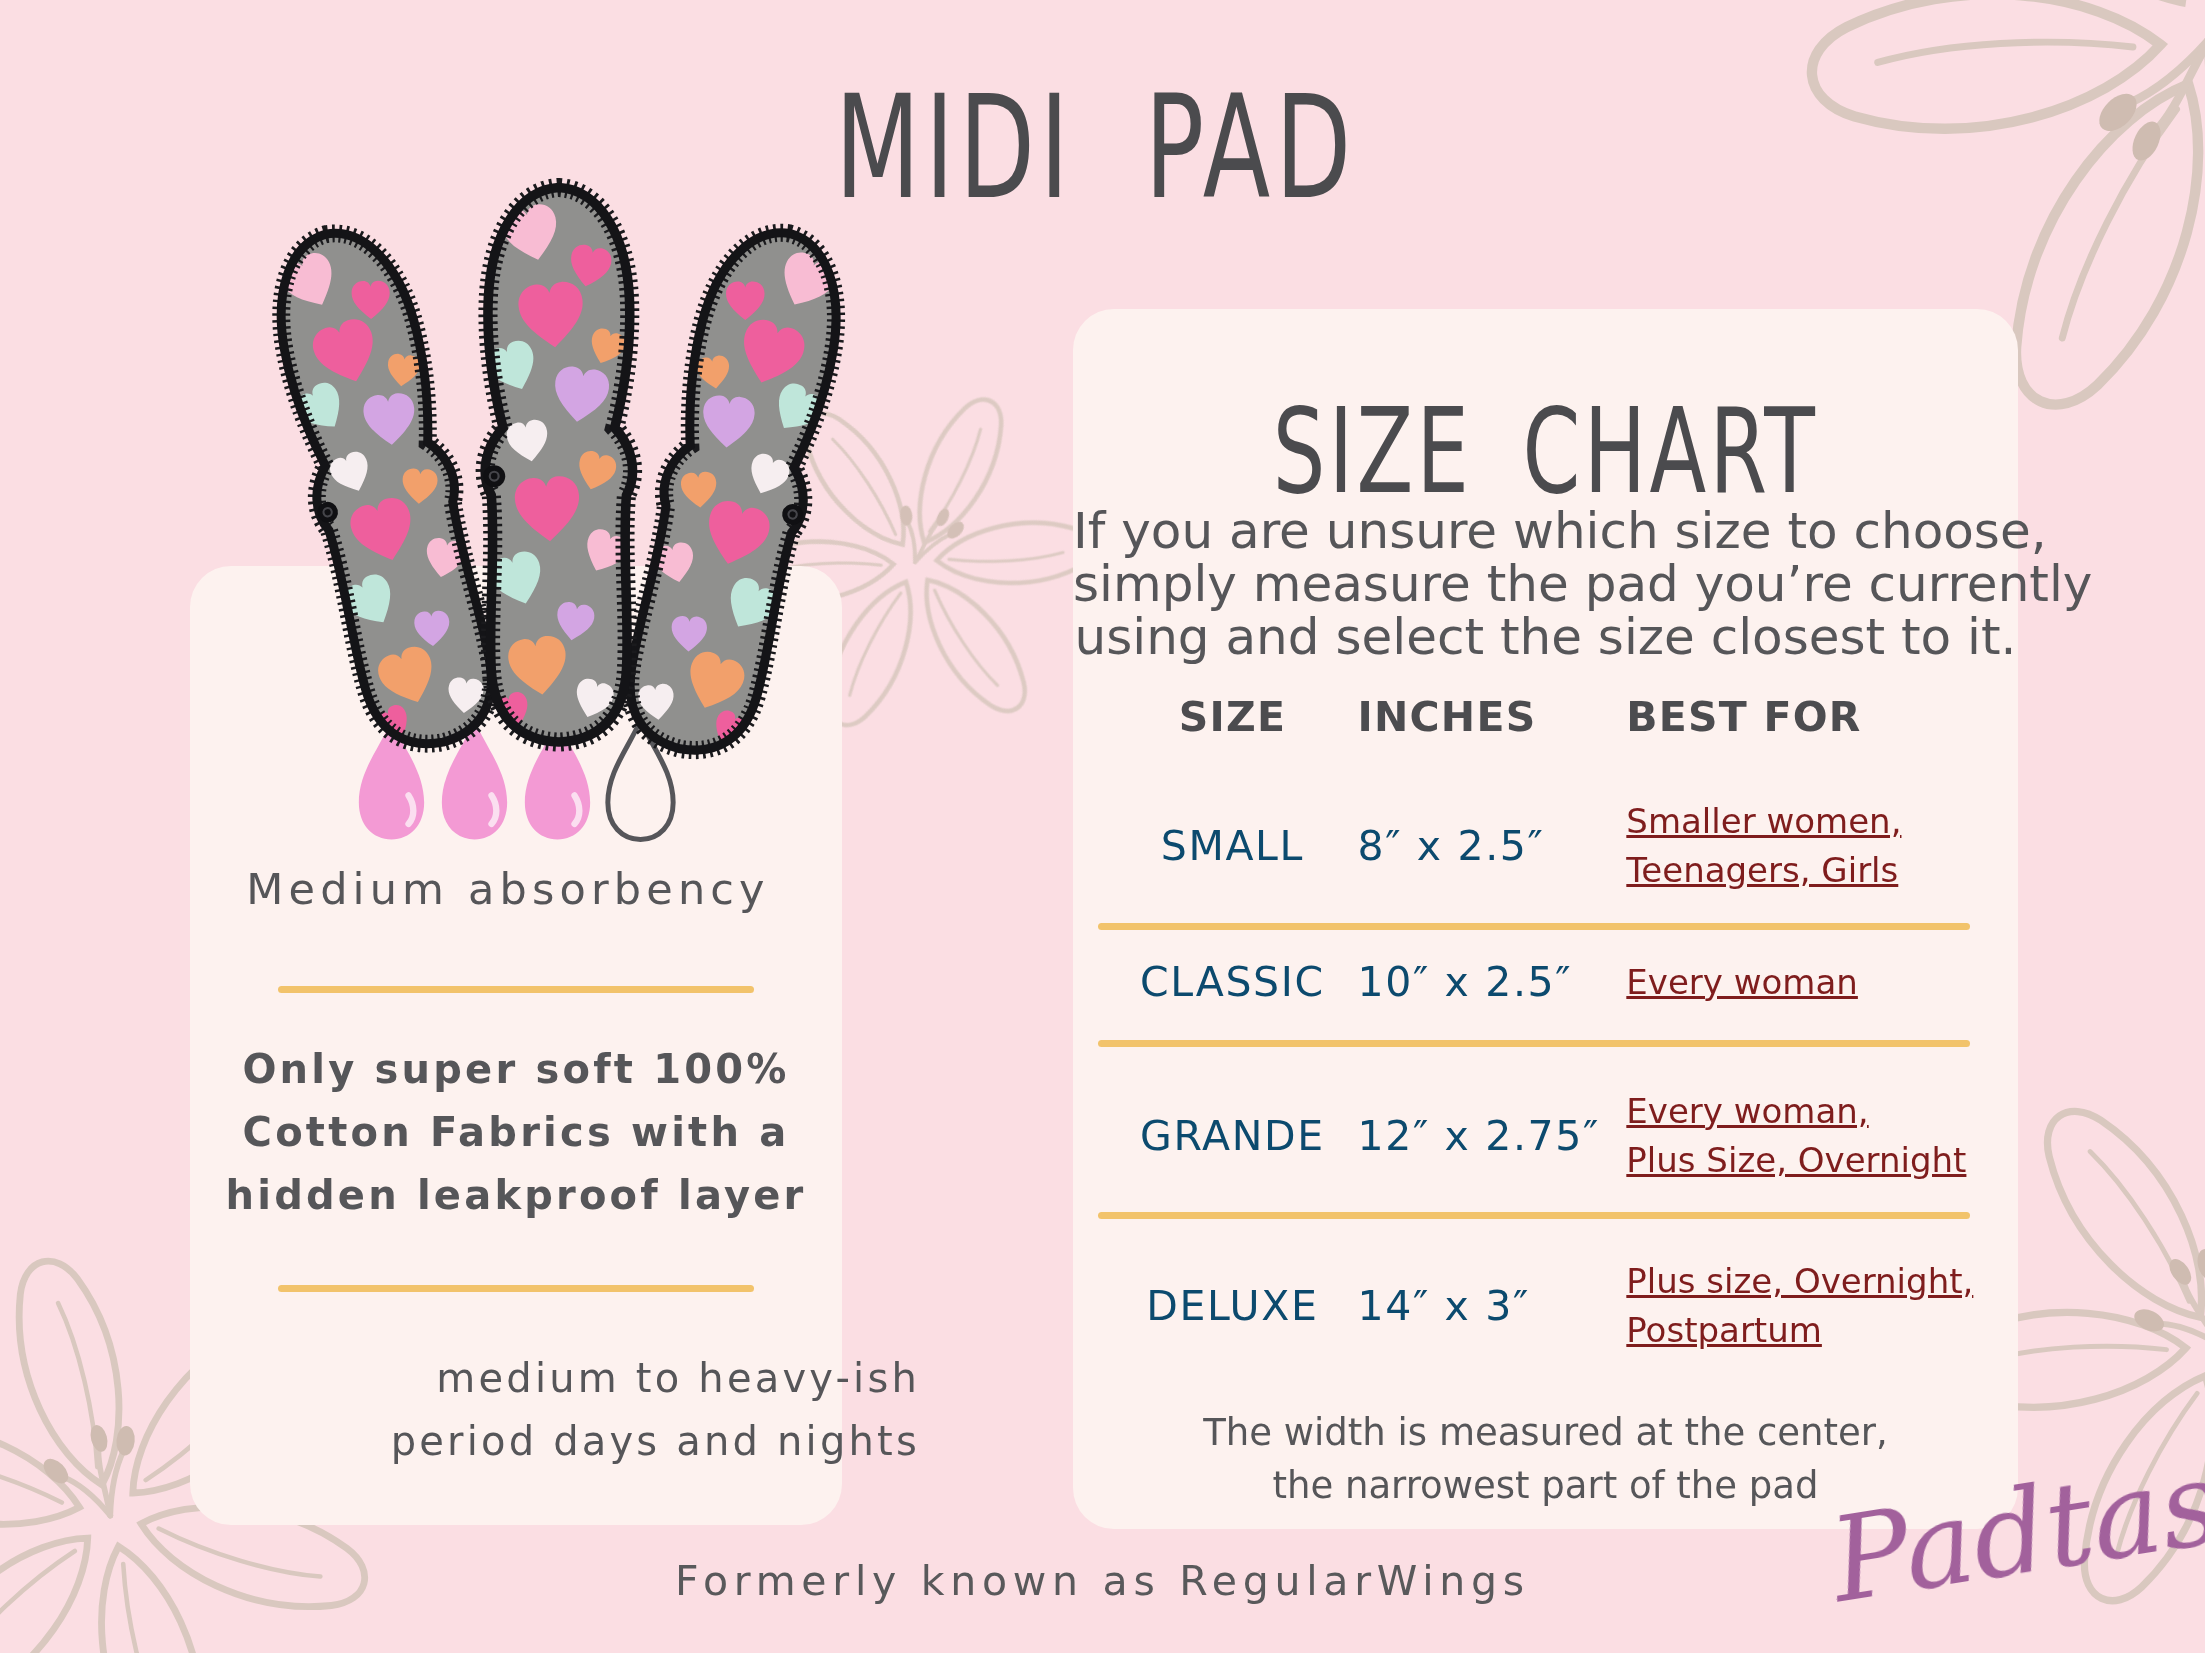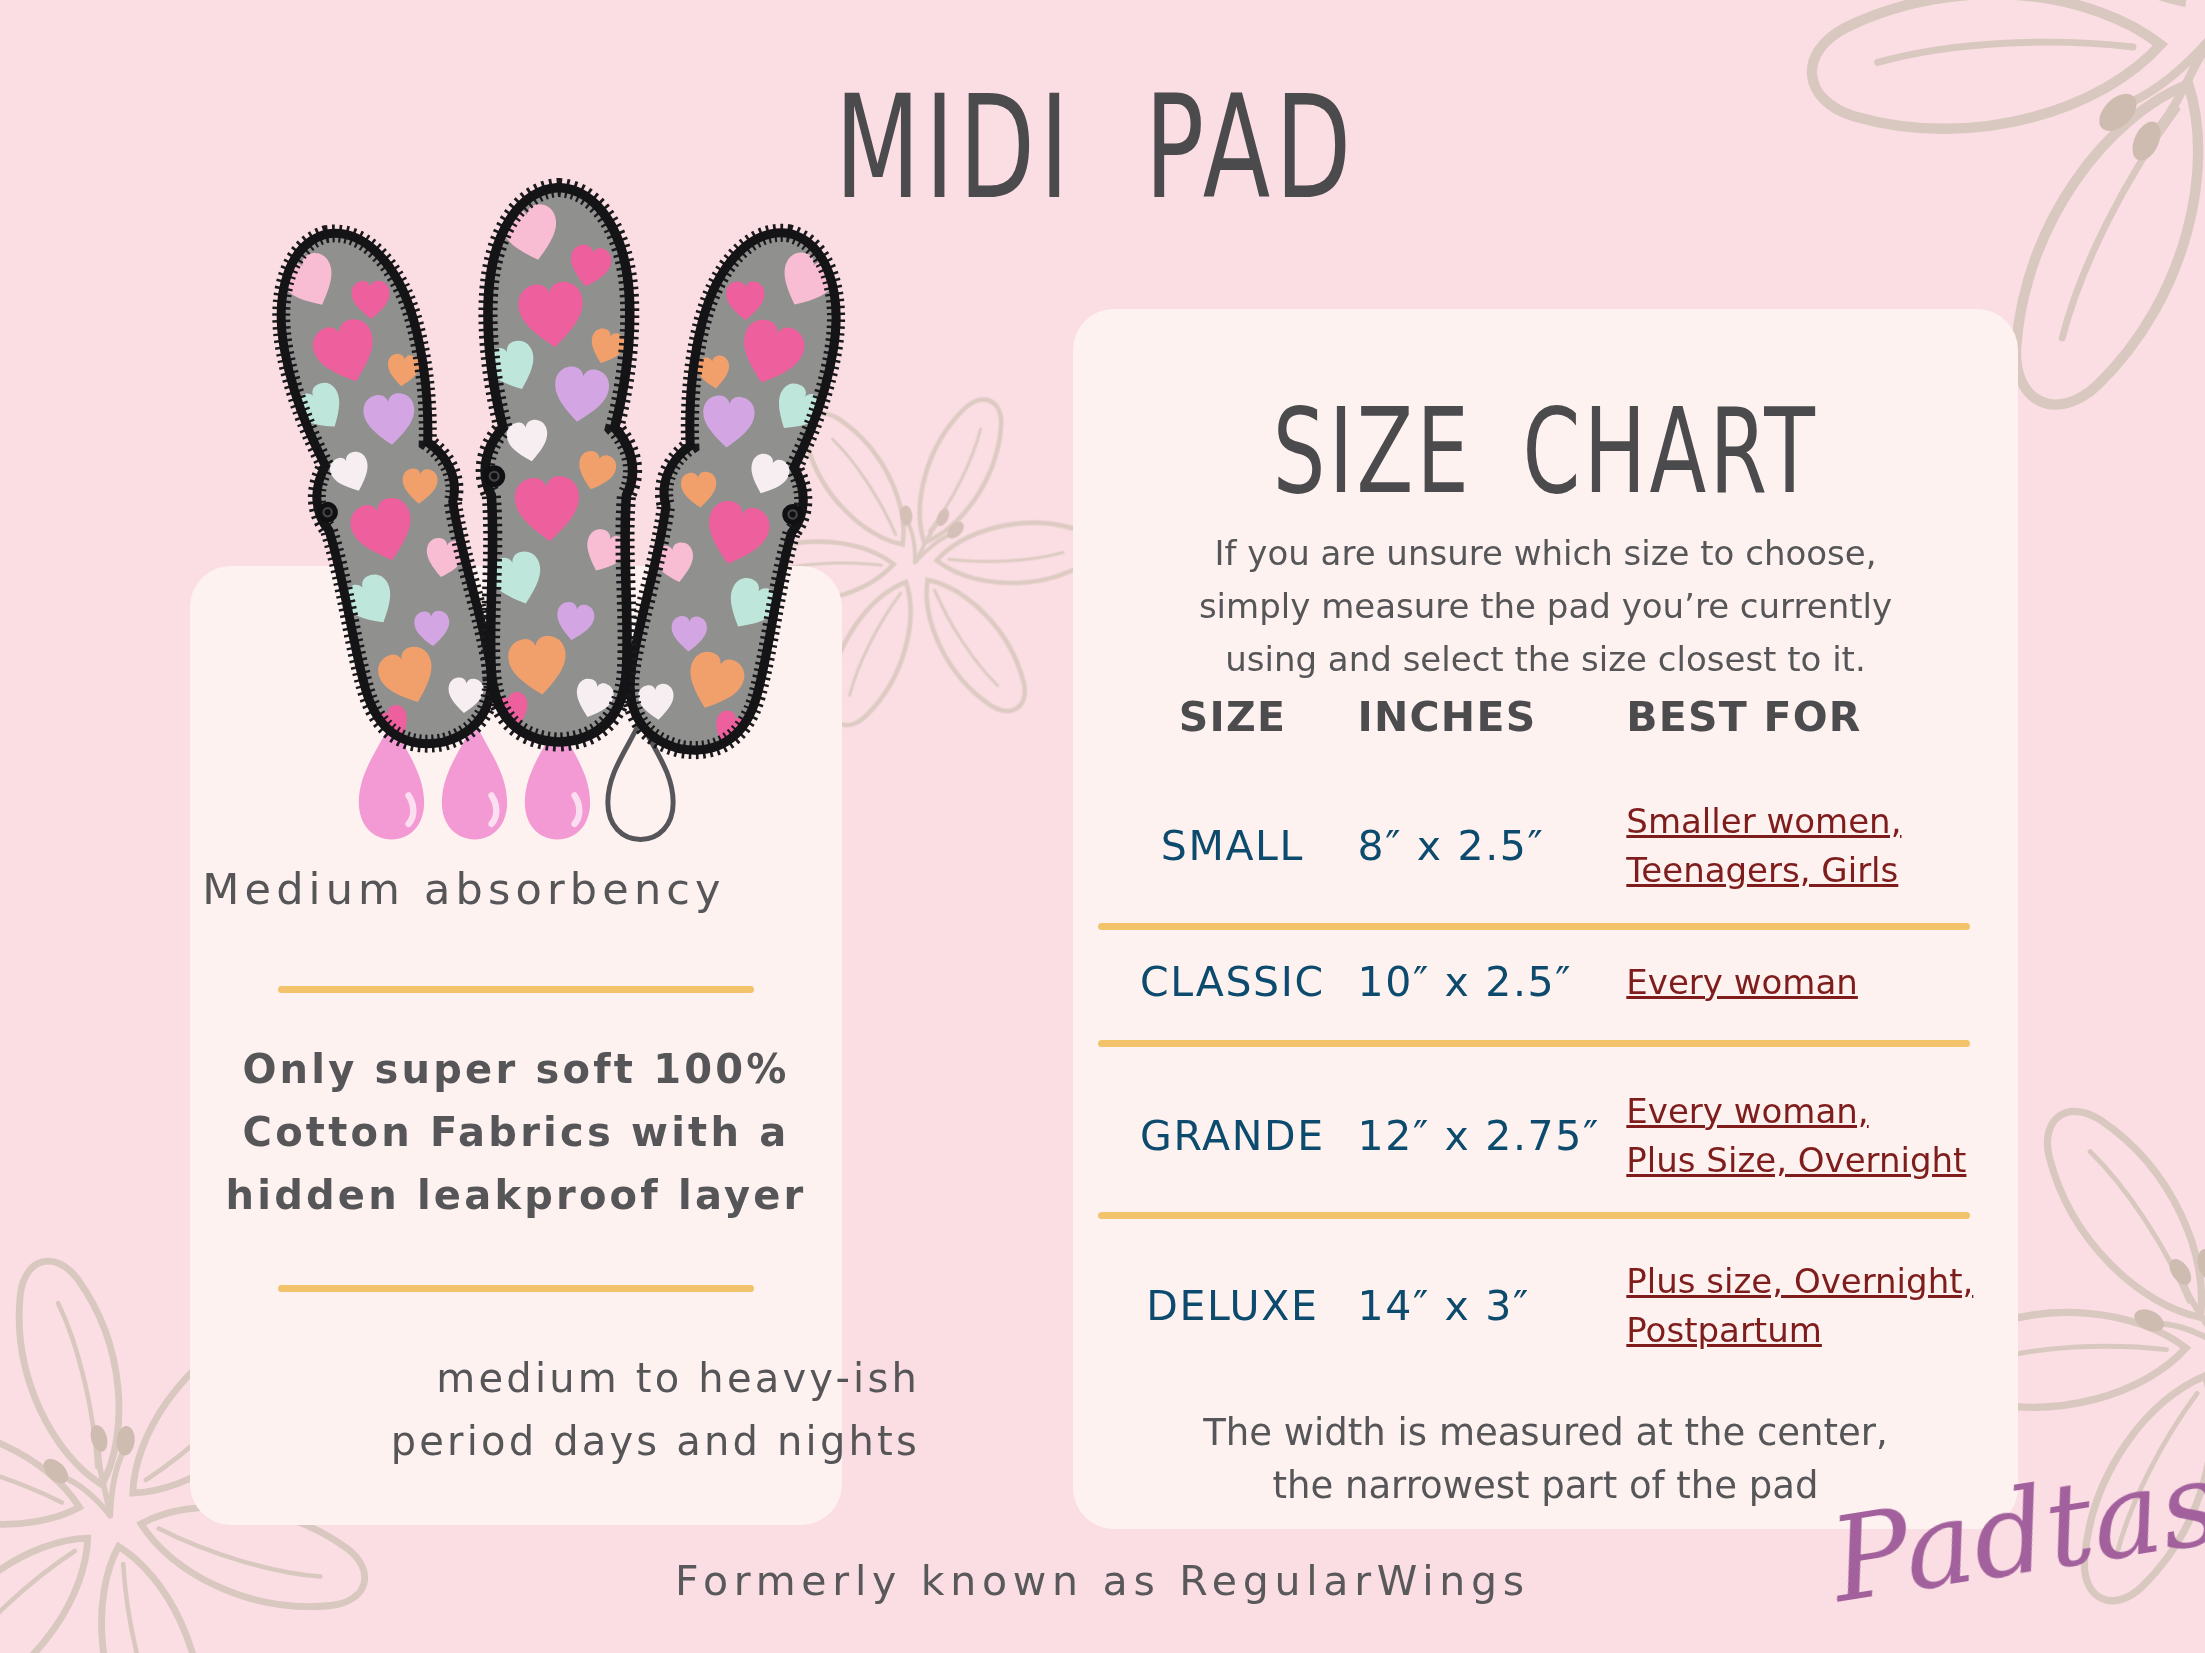--- a/index.html
+++ b/index.html
@@ -30,38 +30,38 @@
   #main-title{
     left:728px;top:65px;width:735px;z-index:4;
     font-size:137px;color:#4b4b4e;letter-spacing:.05em;word-spacing:.35em;
     transform:scale(.72,1.04);transform-origin:50% 0;
     text-align:center;white-space:nowrap;
   }
 
   
   #drops-row{left:0;top:146px;width:652px;display:flex;justify-content:center;gap:11.8px;}
   #absorbency-label{
-    left:0;top:298px;width:548px;font-size:43px;letter-spacing:.12em;color:#565659;
+    left:0;top:298px;width:548px;font-size:43px;letter-spacing:.12em;color:#565659;padding-left:44px;
   }
   .gold-divider{
     position:absolute;height:6.6px;border-radius:3.7px;background:#f2c36b;
   }
   #left-divider-1{left:88px;top:420px;width:476px;}
   #left-divider-2{left:88px;top:719px;width:476px;}
   .body-lines{font-size:40px;letter-spacing:.08em;line-height:63px;color:#565659;}
   #fabric-text{left:0;top:472px;width:652px;font-weight:bold;}
   #usage-text{left:0;top:781px;width:730px;text-align:right;}
 
   
   #chart-title{
     left:0;top:74px;width:945px;font-size:112px;color:#4b4b4e;
     letter-spacing:.04em;word-spacing:.25em;
     transform:scale(.74,1.05);transform-origin:50% 0;white-space:nowrap;text-align:center;
   }
-  #chart-intro{left:0;top:196px;width:945px;font-size:34px;line-height:53px;color:#565659;margin-top:22px;}
+  #chart-intro{left:0;top:196px;width:945px;font-size:50px;line-height:53px;color:#565659;}
   .t-row{position:absolute;left:0;width:945px;display:flex;align-items:center;padding-left:20px;}
   .col-size{width:221px;margin-left:29px;text-align:center;}
   .col-inches{width:243px;margin-left:14.7px;text-align:left;}
   .col-best{width:412px;margin-left:26px;text-align:left;}
   #table-header{top:382px;height:51px;font-weight:bold;font-size:41px;color:#4c4c4f;letter-spacing:.03em;}
   .row-1{top:463px;height:147px;}
   .row-2{top:629px;height:88px;}
   .row-3{top:753px;height:147px;}
   .row-4{top:923px;height:147px;}
   .cell-main{font-size:41px;letter-spacing:.04em;color:#0c4a6e;}

